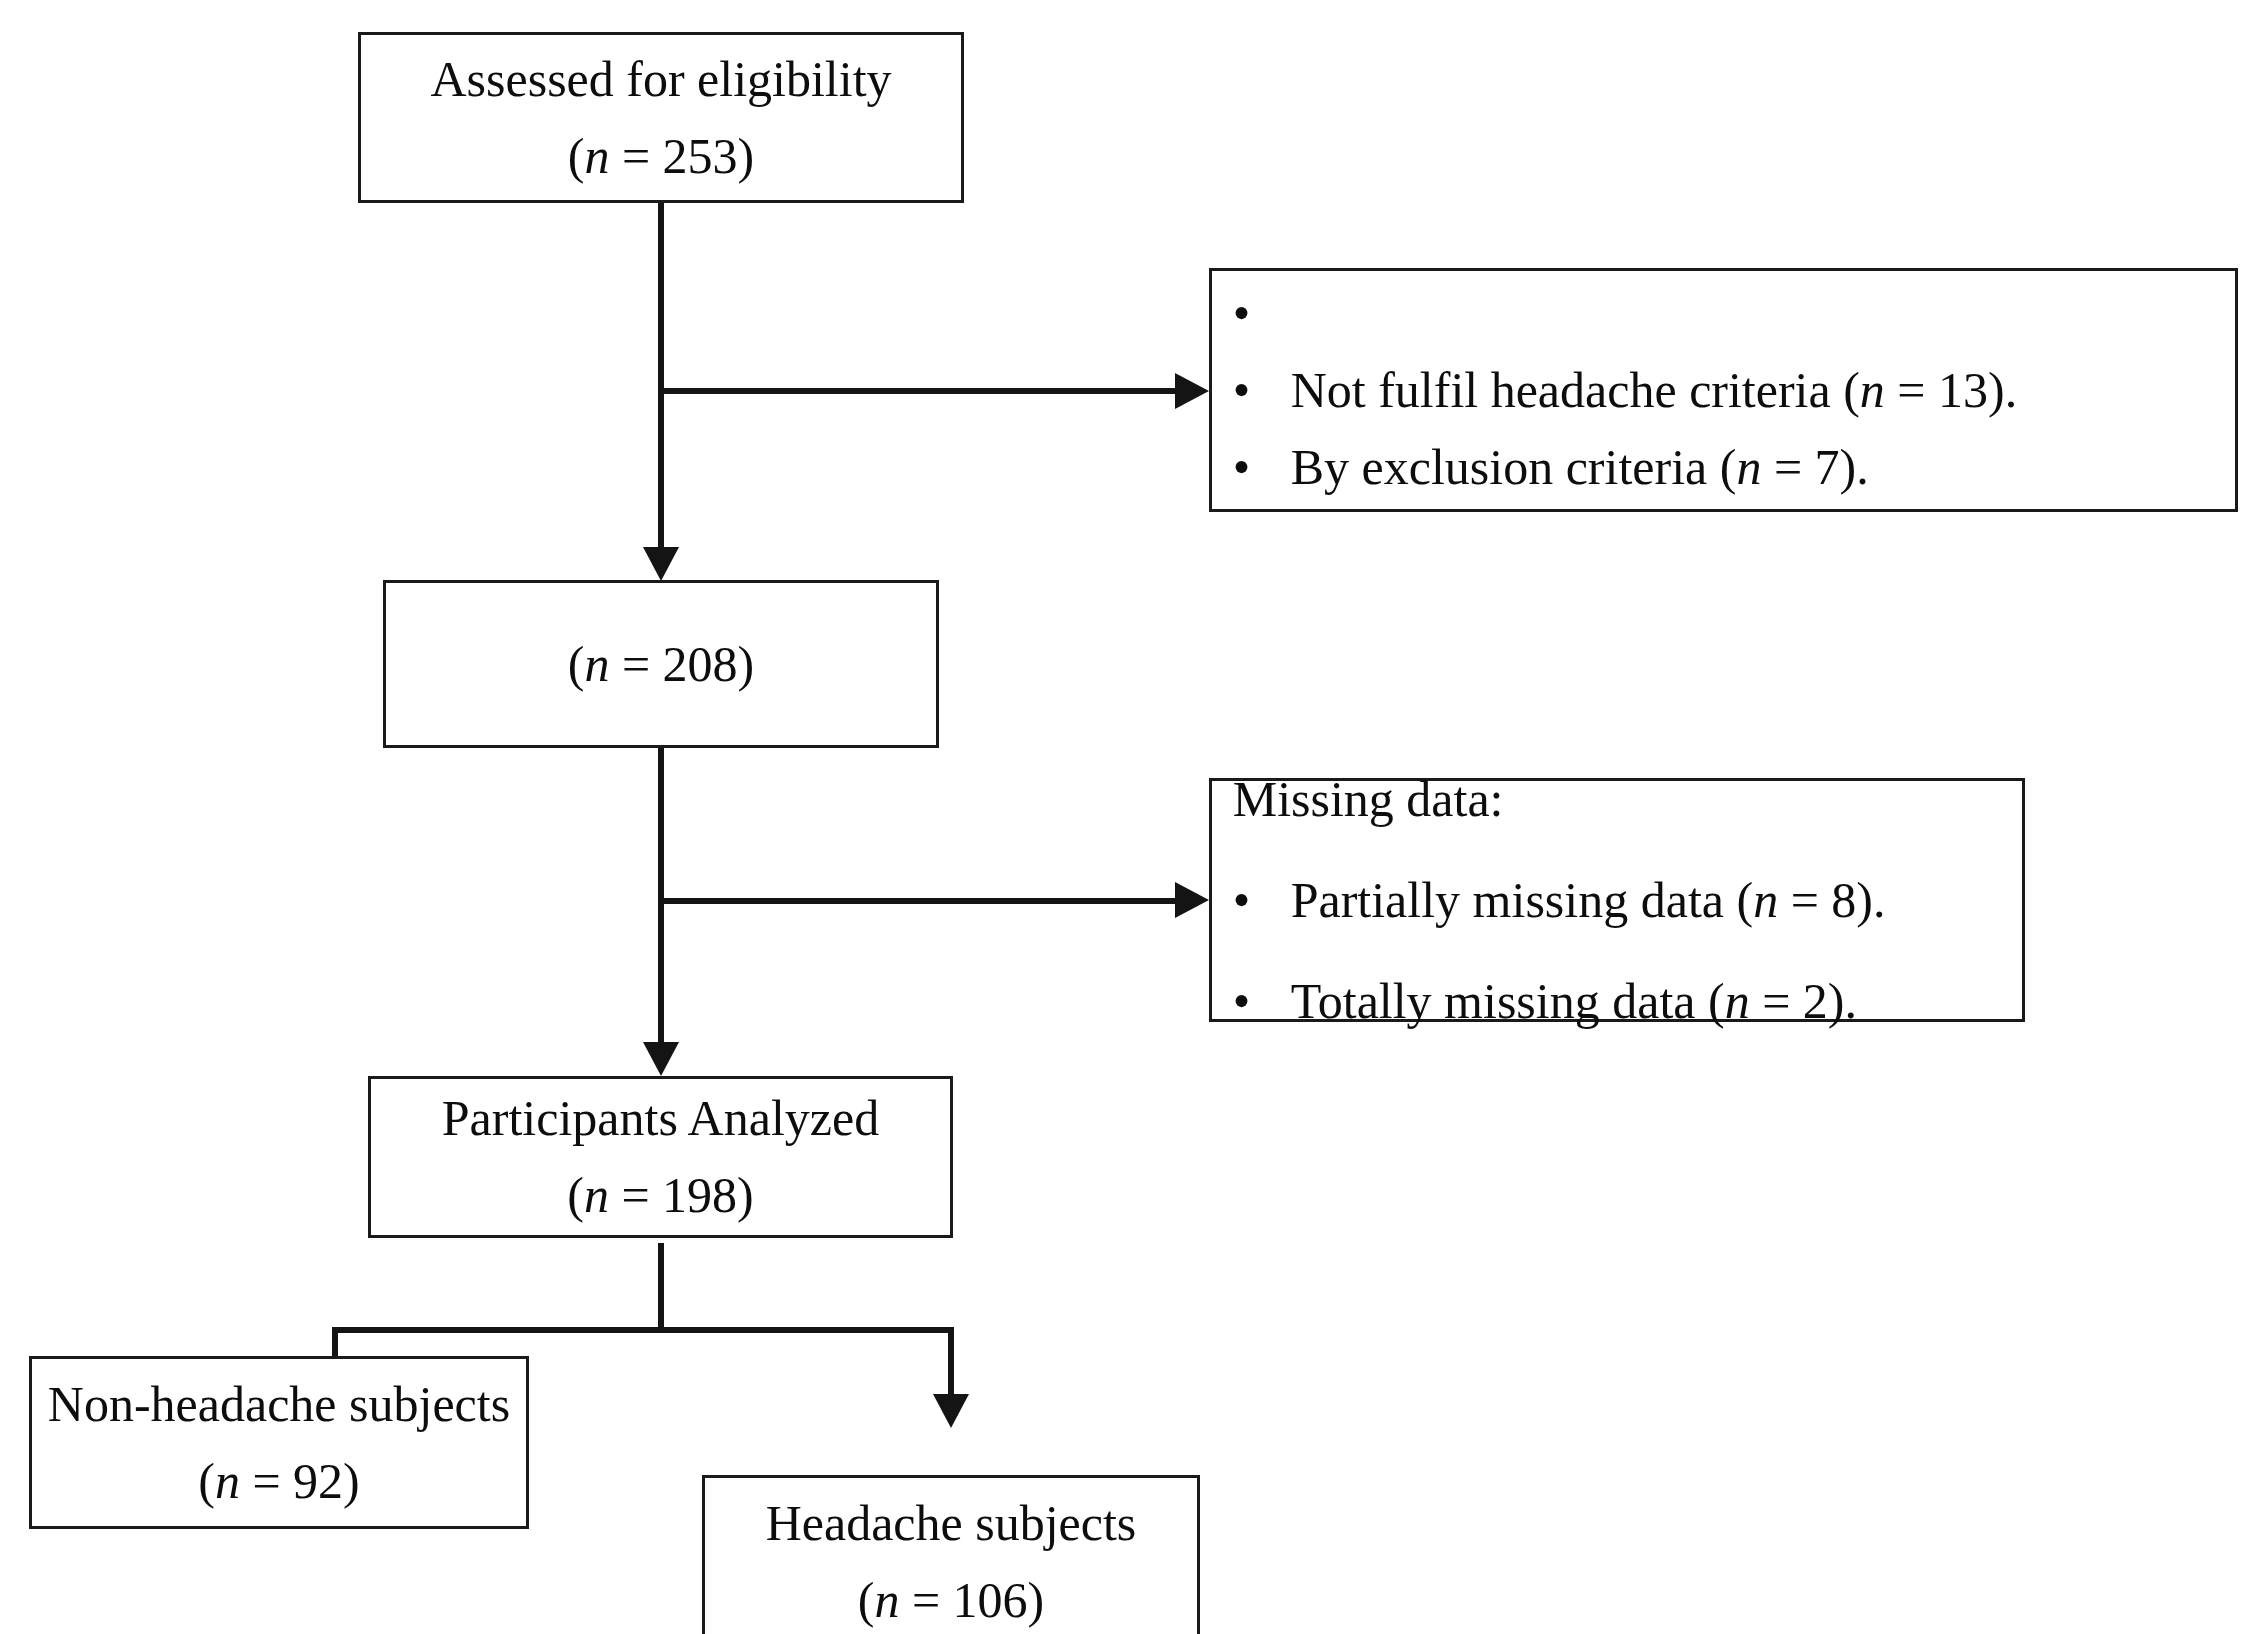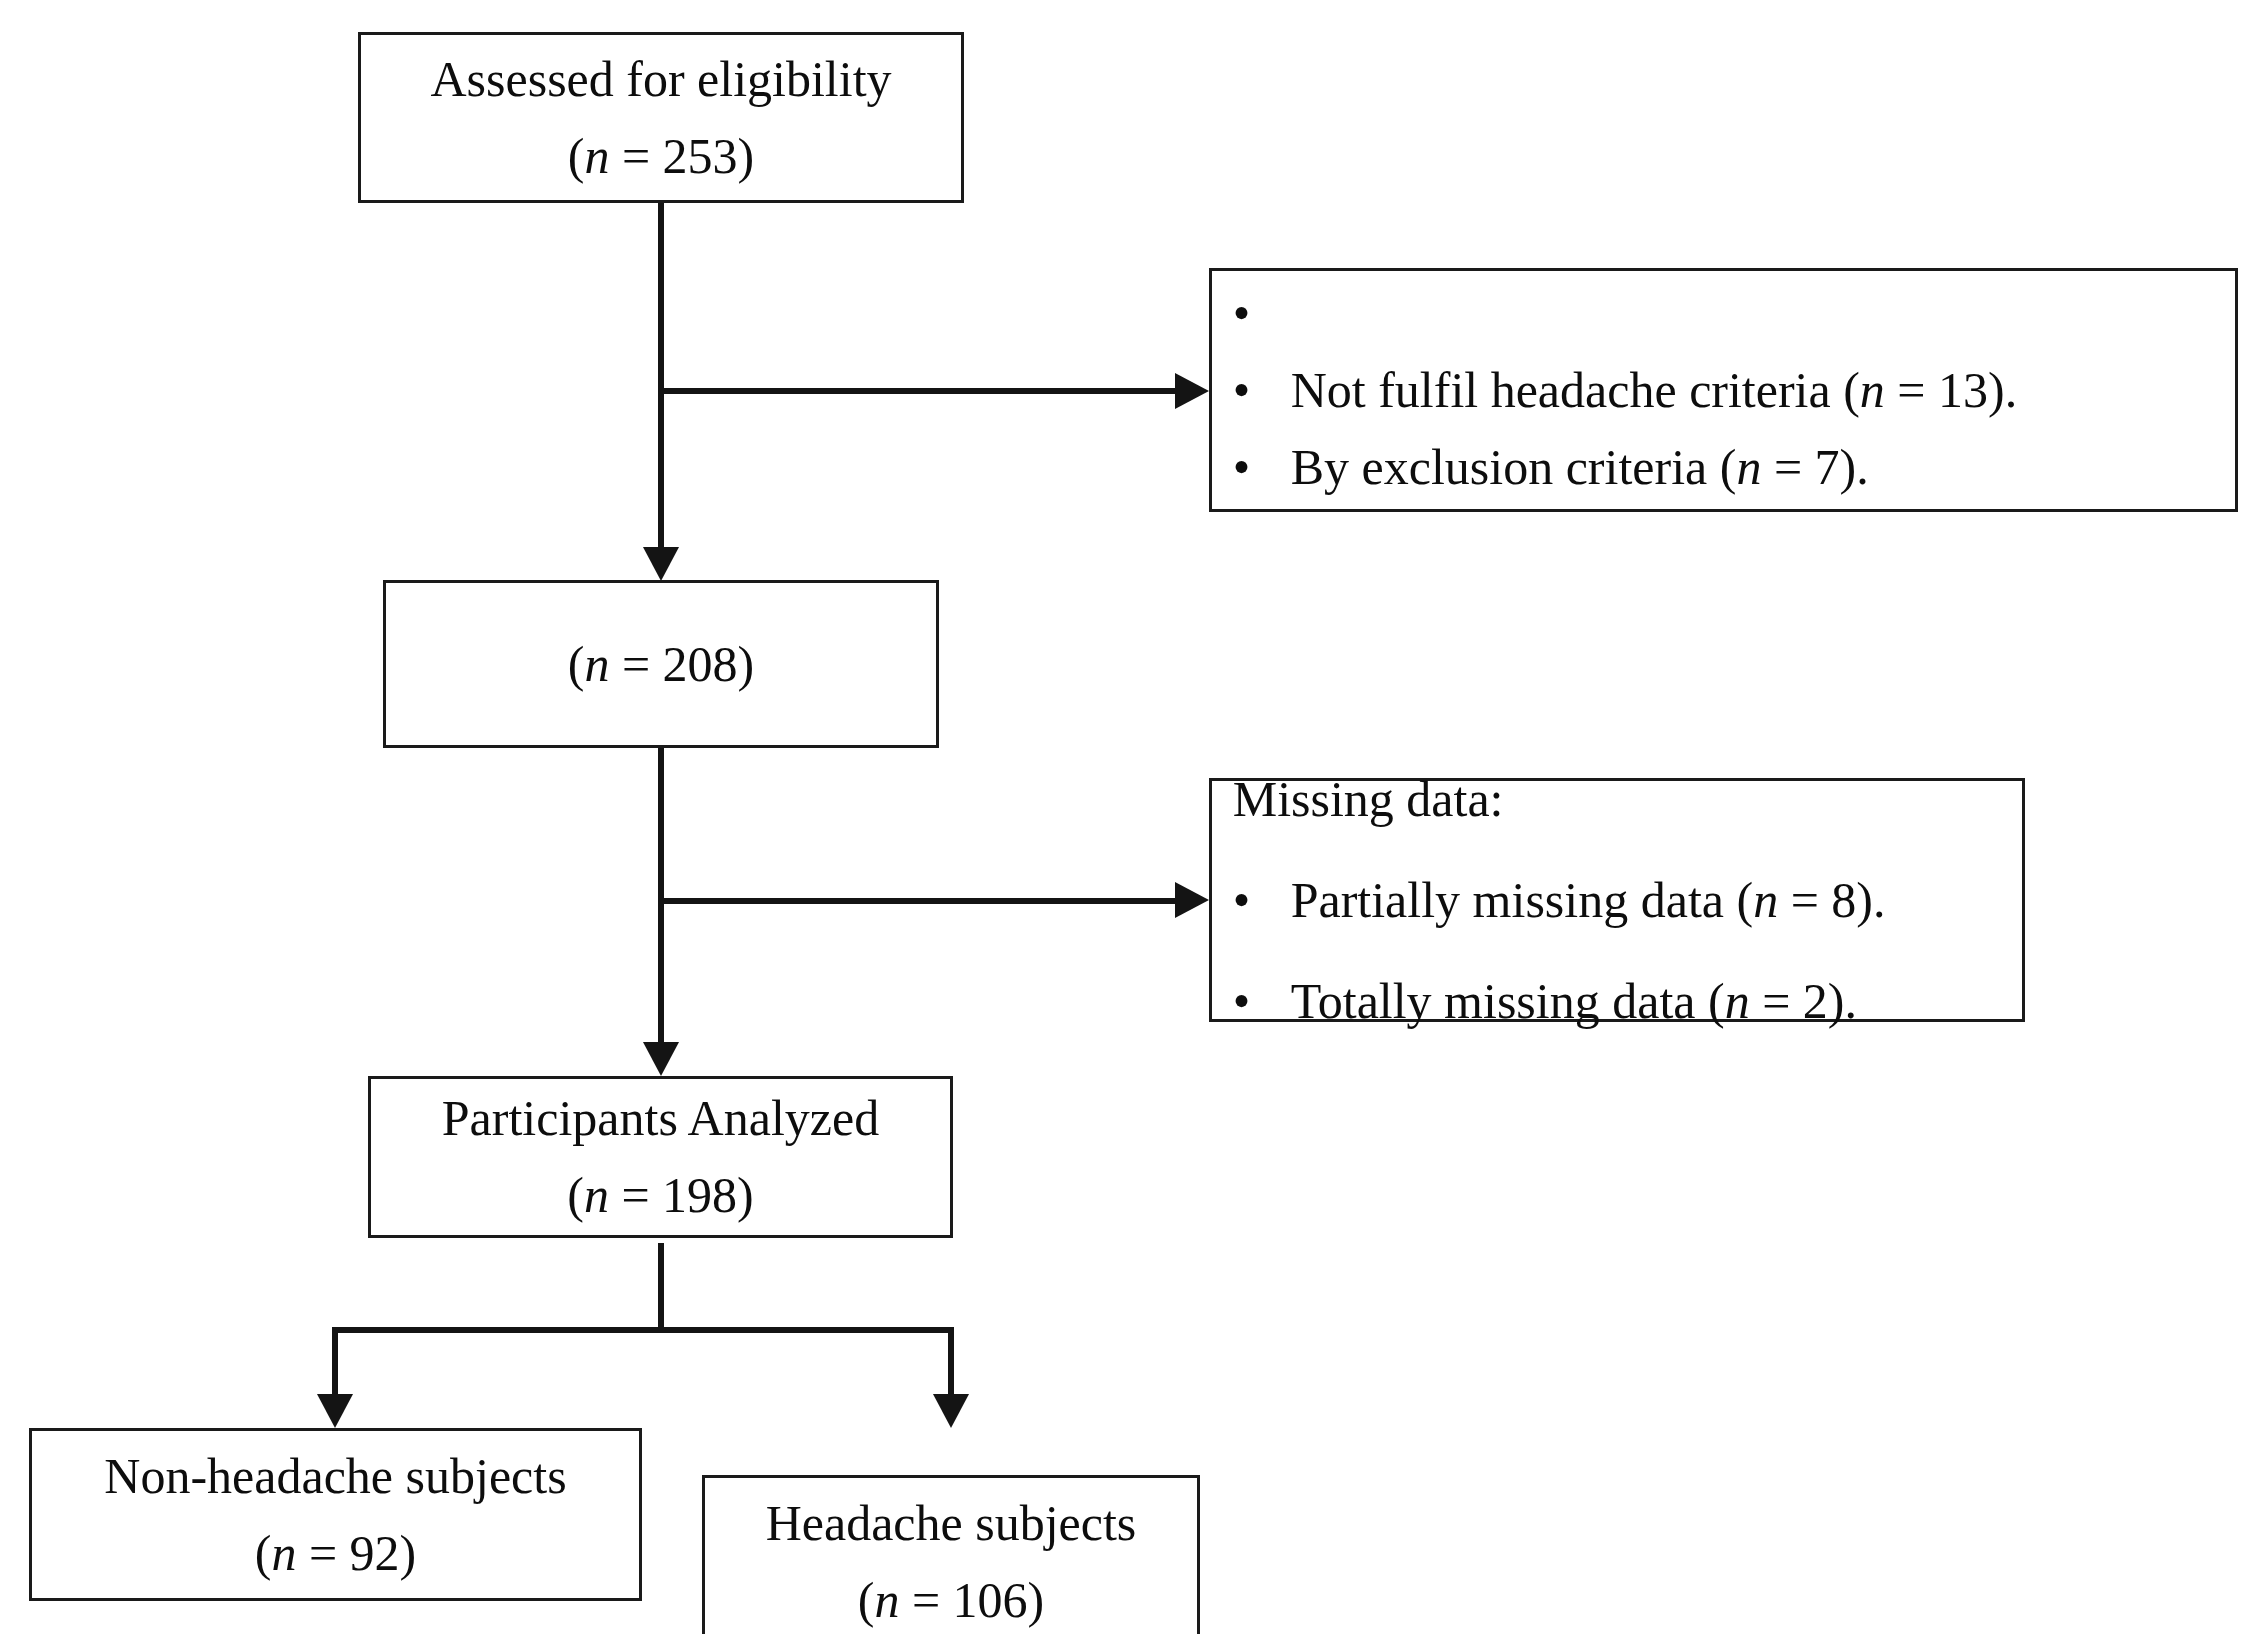--- a/index.html
+++ b/index.html
@@ -114,21 +114,21 @@
       <span class="bullet-marker">•</span>
       <span><span>Totally missing data (</span><em>n</em><span> = 2).</span></span>
     </span>
   </div>
 
   <div class="box" style="left:368px; top:1076px; width:585px; height:162px;">
     <span class="box-title">Participants Analyzed</span>
     <span class="count-line"><span>(</span><em>n</em><span> = 198)</span></span>
   </div>
 
-  <div class="box" style="left:29px; top:1428px; width:613px; height:173px;">
+  <div class="box" style="left:29px; top:1356px; width:500px; height:173px;">
     <span class="box-title">Non-headache subjects</span>
     <span class="count-line"><span>(</span><em>n</em><span> = 92)</span></span>
   </div>
 
   <div class="box" style="left:702px; top:1428px; width:498px; height:173px;margin-top:47px;">
     <span class="box-title">Headache subjects</span>
     <span class="count-line"><span>(</span><em>n</em><span> = 106)</span></span>
   </div>
 
 </div>

